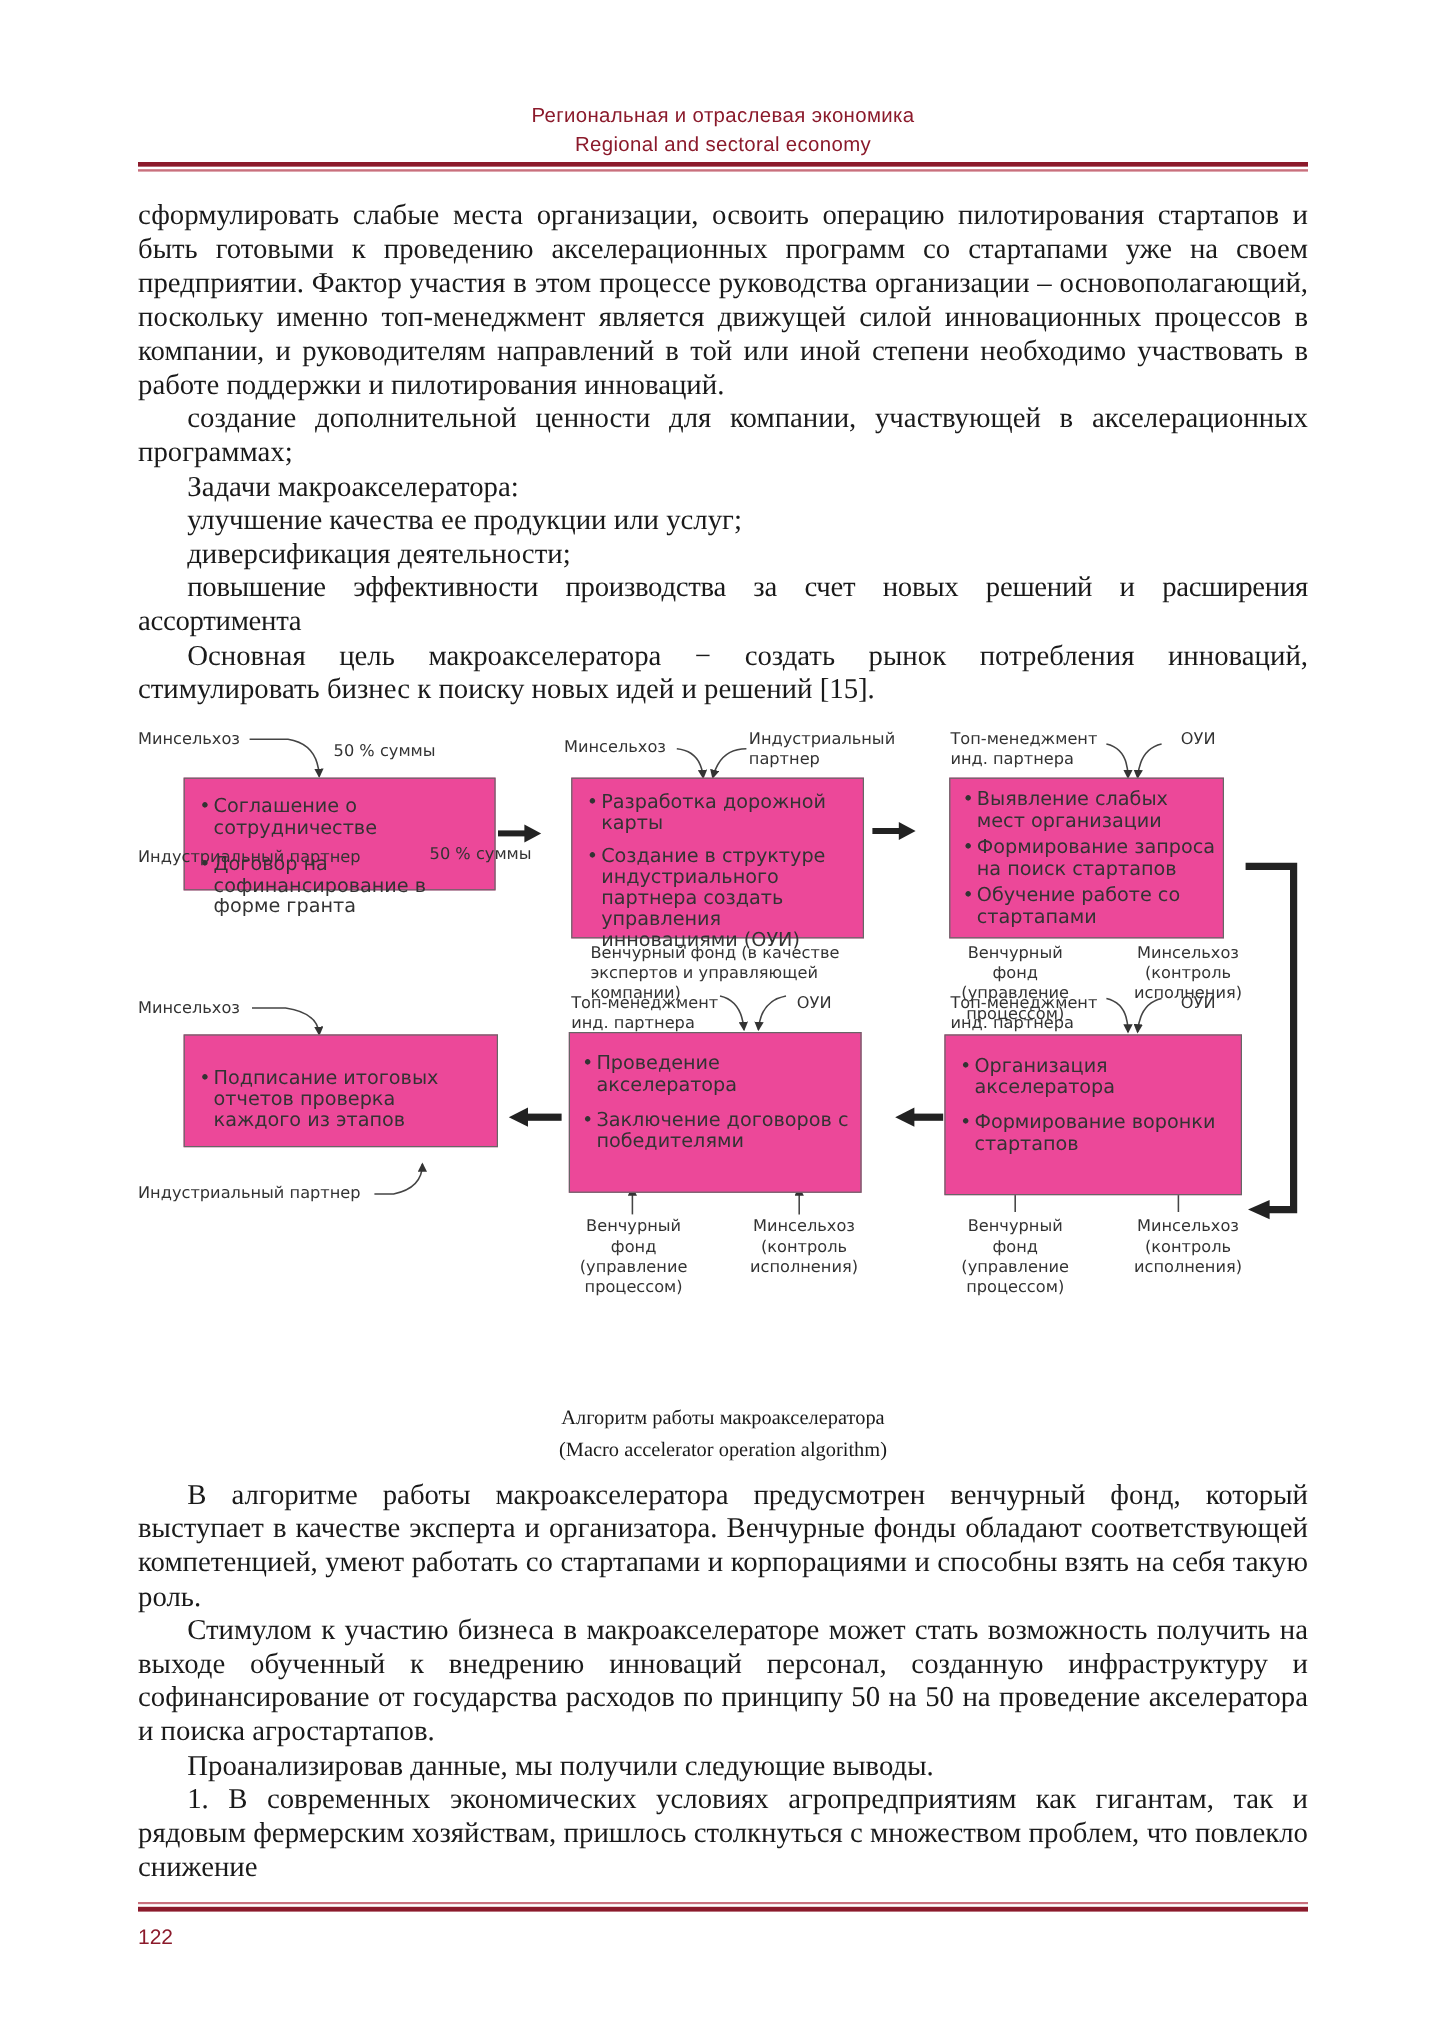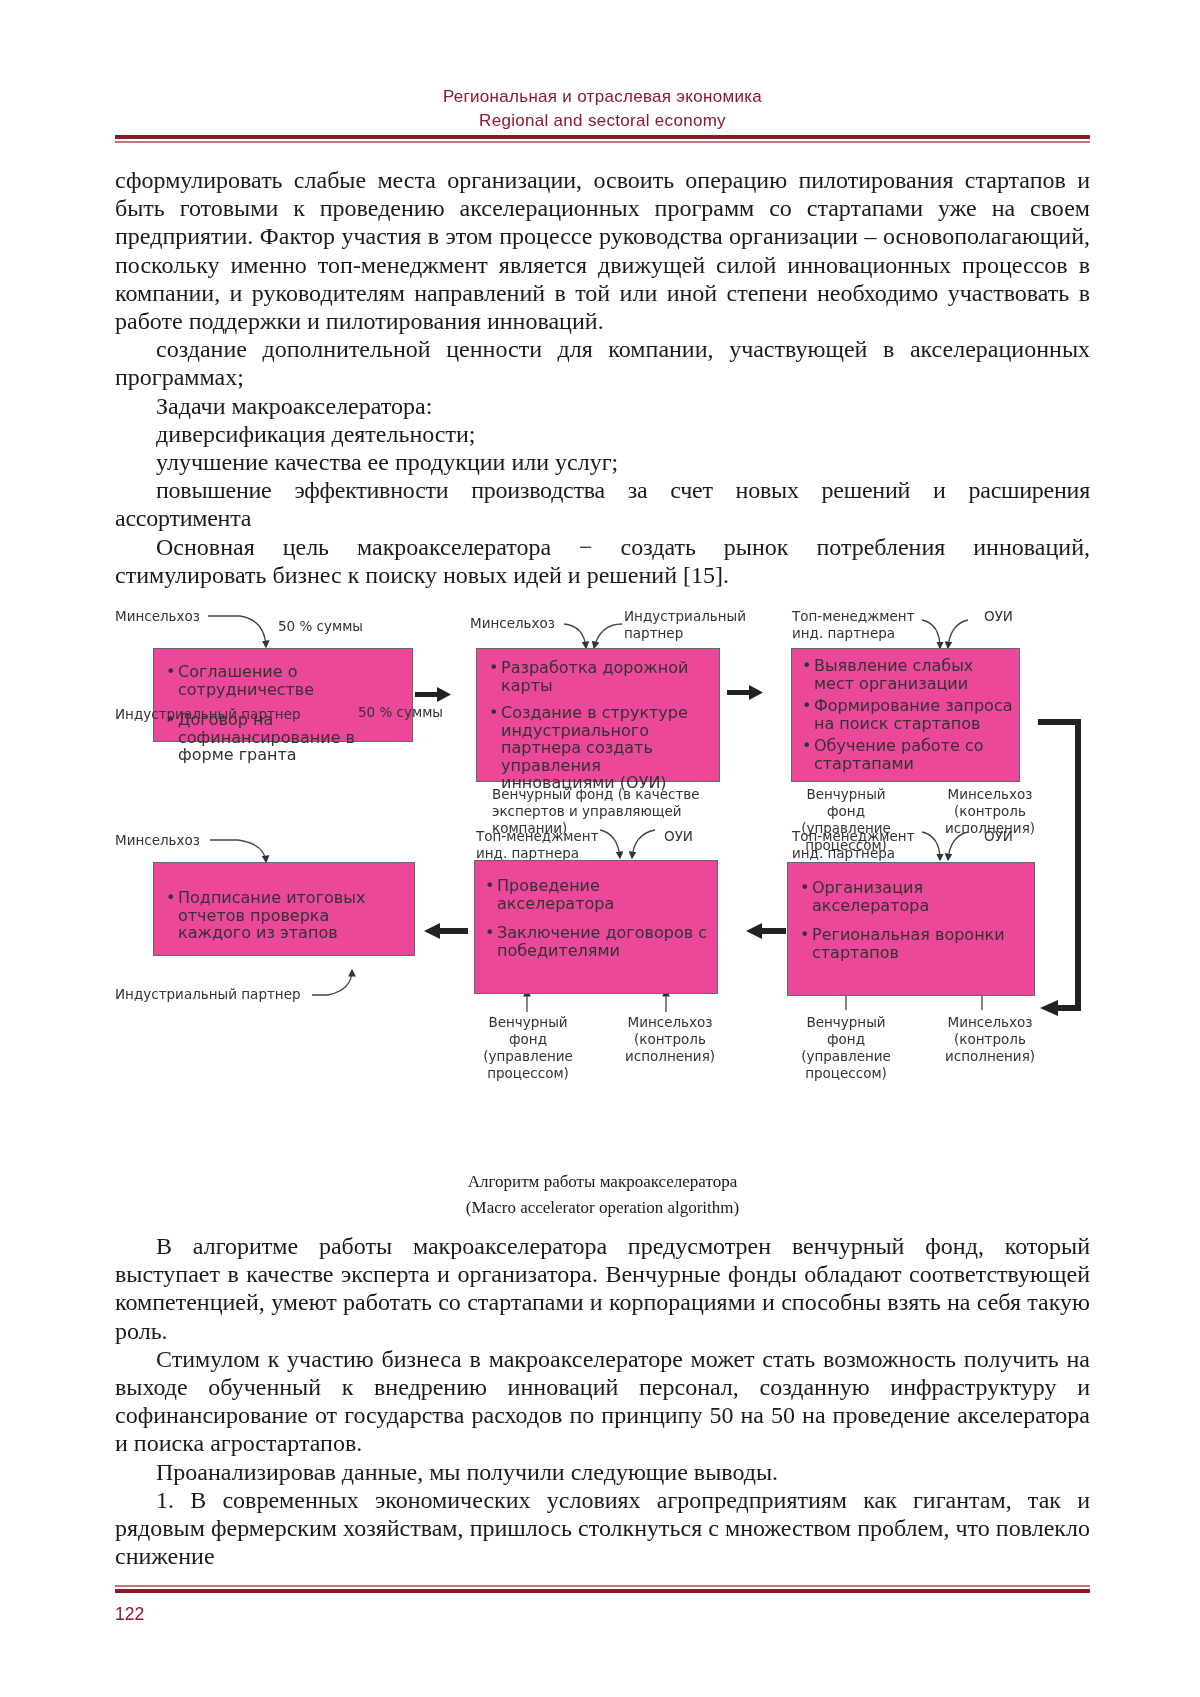--- a/index.html
+++ b/index.html
@@ -49,22 +49,22 @@
   <div class="rule" style="top:135px;">
     <div class="a"></div>
       <div class="b"></div>
       <div class="c"></div>
   </div>
 
   <div class="body-text" style="top:166px;">
     <p class="last-left">сформулировать слабые места организации, освоить операцию пилотирования стартапов и быть готовыми к проведению акселерационных программ со стартапами уже на своем предприятии. Фактор участия в этом процессе руководства организации – основополагающий, поскольку именно топ-менеджмент является движущей силой инновационных процессов в компании, и руководителям направлений в той или иной степени необходимо участвовать в работе поддержки и пилотирования инноваций.</p>
     <p class="ind last-left">создание дополнительной ценности для компании, участвующей в акселерационных программах;</p>
     <p class="ind">Задачи макроакселератора:</p>
+    <p class="ind">улучшение качества ее продукции или услуг;</p>
     <p class="ind">диверсификация деятельности;</p>
-    <p class="ind">улучшение качества ее продукции или услуг;</p>
     <p class="ind" style="letter-spacing:-0.25px;">повышение эффективности производства за счет новых решений и расширения ассортимента</p>
     <p class="ind last-left">Основная цель макроакселератора − создать рынок потребления инноваций, стимулировать бизнес к поиску новых идей и решений [15].</p>
   </div>
 
   <div class="figure">
     <svg class="over" viewBox="0 0 1200 560">
       <defs>
         <marker id="ah" markerWidth="6" markerHeight="6" refX="5" refY="3" orient="auto">
           <path d="M0,0 L6,3 L0,6 z" fill="#333"></path>
         </marker>
@@ -166,21 +166,21 @@
       </ul>
     </div>
     <div class="lbl c" style="left:468px; top:414px; width:120px; white-space:normal;">Венчурный фонд (управление процессом)</div>
     <div class="lbl c" style="left:620px; top:414px; width:100px; white-space:normal;">Минсельхоз (контроль исполнения)</div>
 
     <div class="lbl" style="left:792px; top:228px; width:130px; white-space:normal;">Топ-менеджмент инд. партнера</div>
     <div class="lbl" style="left:984px; top:228px;">ОУИ</div>
     <div class="box" style="left:787px; top:262px; width:248px; height:134px; padding:16px 6px 0 10px;">
       <ul>
         <li style="margin-bottom:12px;">Организация акселератора</li>
-        <li class="tight">Региональная воронки стартапов</li>
+        <li class="tight">Формирование воронки стартапов</li>
       </ul>
     </div>
     <div class="lbl c" style="left:786px; top:414px; width:120px; white-space:normal;">Венчурный фонд (управление процессом)</div>
     <div class="lbl c" style="left:940px; top:414px; width:100px; white-space:normal;">Минсельхоз (контроль исполнения)</div>
   </div>
 
   <div class="caption" style="top:1172px;">Алгоритм работы макроакселератора</div>
   <div class="caption" style="top:1198px;">(Macro accelerator operation algorithm)</div>
 
   <div class="body-text" style="top:1232px;">

